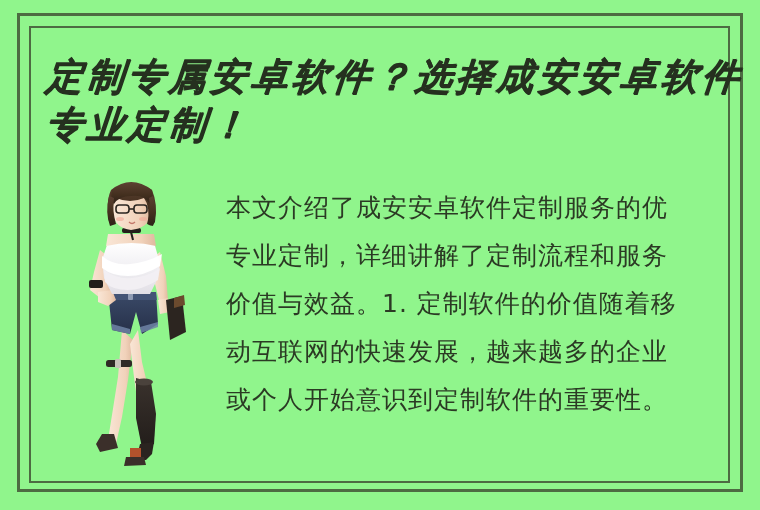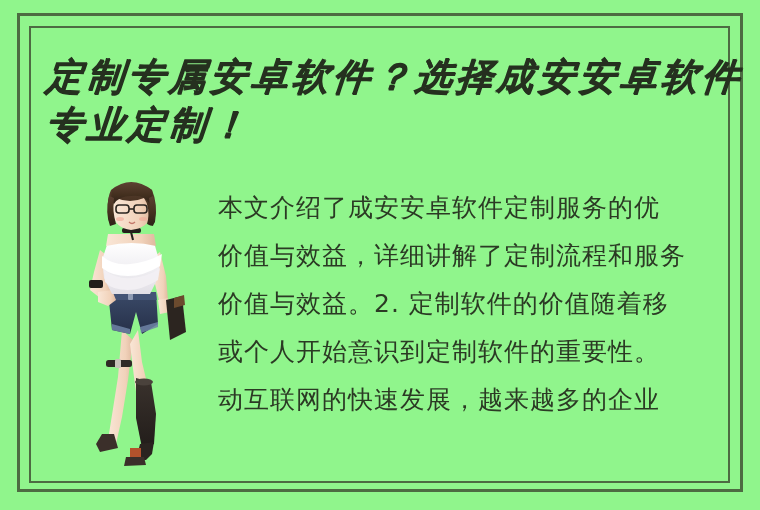--- a/index.html
+++ b/index.html
@@ -74,21 +74,21 @@
   }
   .illustration svg {
     display: block;
     width: 122px;
     height: 295px;
   }
 
   
   .body-block {
     position: absolute;
-    left: 218px;
+    left: 226px;
     top: 184px;
     width: 496px;
   }
   .body-line {
     font-family: "DejaVu Sans", "Liberation Sans", sans-serif;
     font-size: 25px;
     color: #2b3a24;
     line-height: 48px;
     letter-spacing: 1px;
     white-space: nowrap;
@@ -194,19 +194,19 @@
       </g>
 
       <ellipse cx="42" cy="47" rx="4" ry="2" fill="#f0aa9a" opacity="0.65"></ellipse>
       <ellipse cx="65" cy="47" rx="4" ry="2" fill="#f0aa9a" opacity="0.65"></ellipse>
       <path d="M51 50 Q54 53 57 50" stroke="#c4786a" stroke-width="1.3" fill="none"></path>
     </svg>
   </div>
 
   <div class="body-block">
     <div class="body-line">本文介绍了成安安卓软件定制服务的优</div>
-    <div class="body-line">价值与效益，详细讲解了定制流程和服务</div>
-    <div class="body-line">价值与效益。2. 定制软件的价值随着移</div>
+    <div class="body-line">专业定制，详细讲解了定制流程和服务</div>
+    <div class="body-line">价值与效益。1. 定制软件的价值随着移</div>
+    <div class="body-line">动互联网的快速发展，越来越多的企业</div>
     <div class="body-line">或个人开始意识到定制软件的重要性。</div>
-    <div class="body-line">动互联网的快速发展，越来越多的企业</div>
   </div>
 
 </div>
 
 </body></html>

